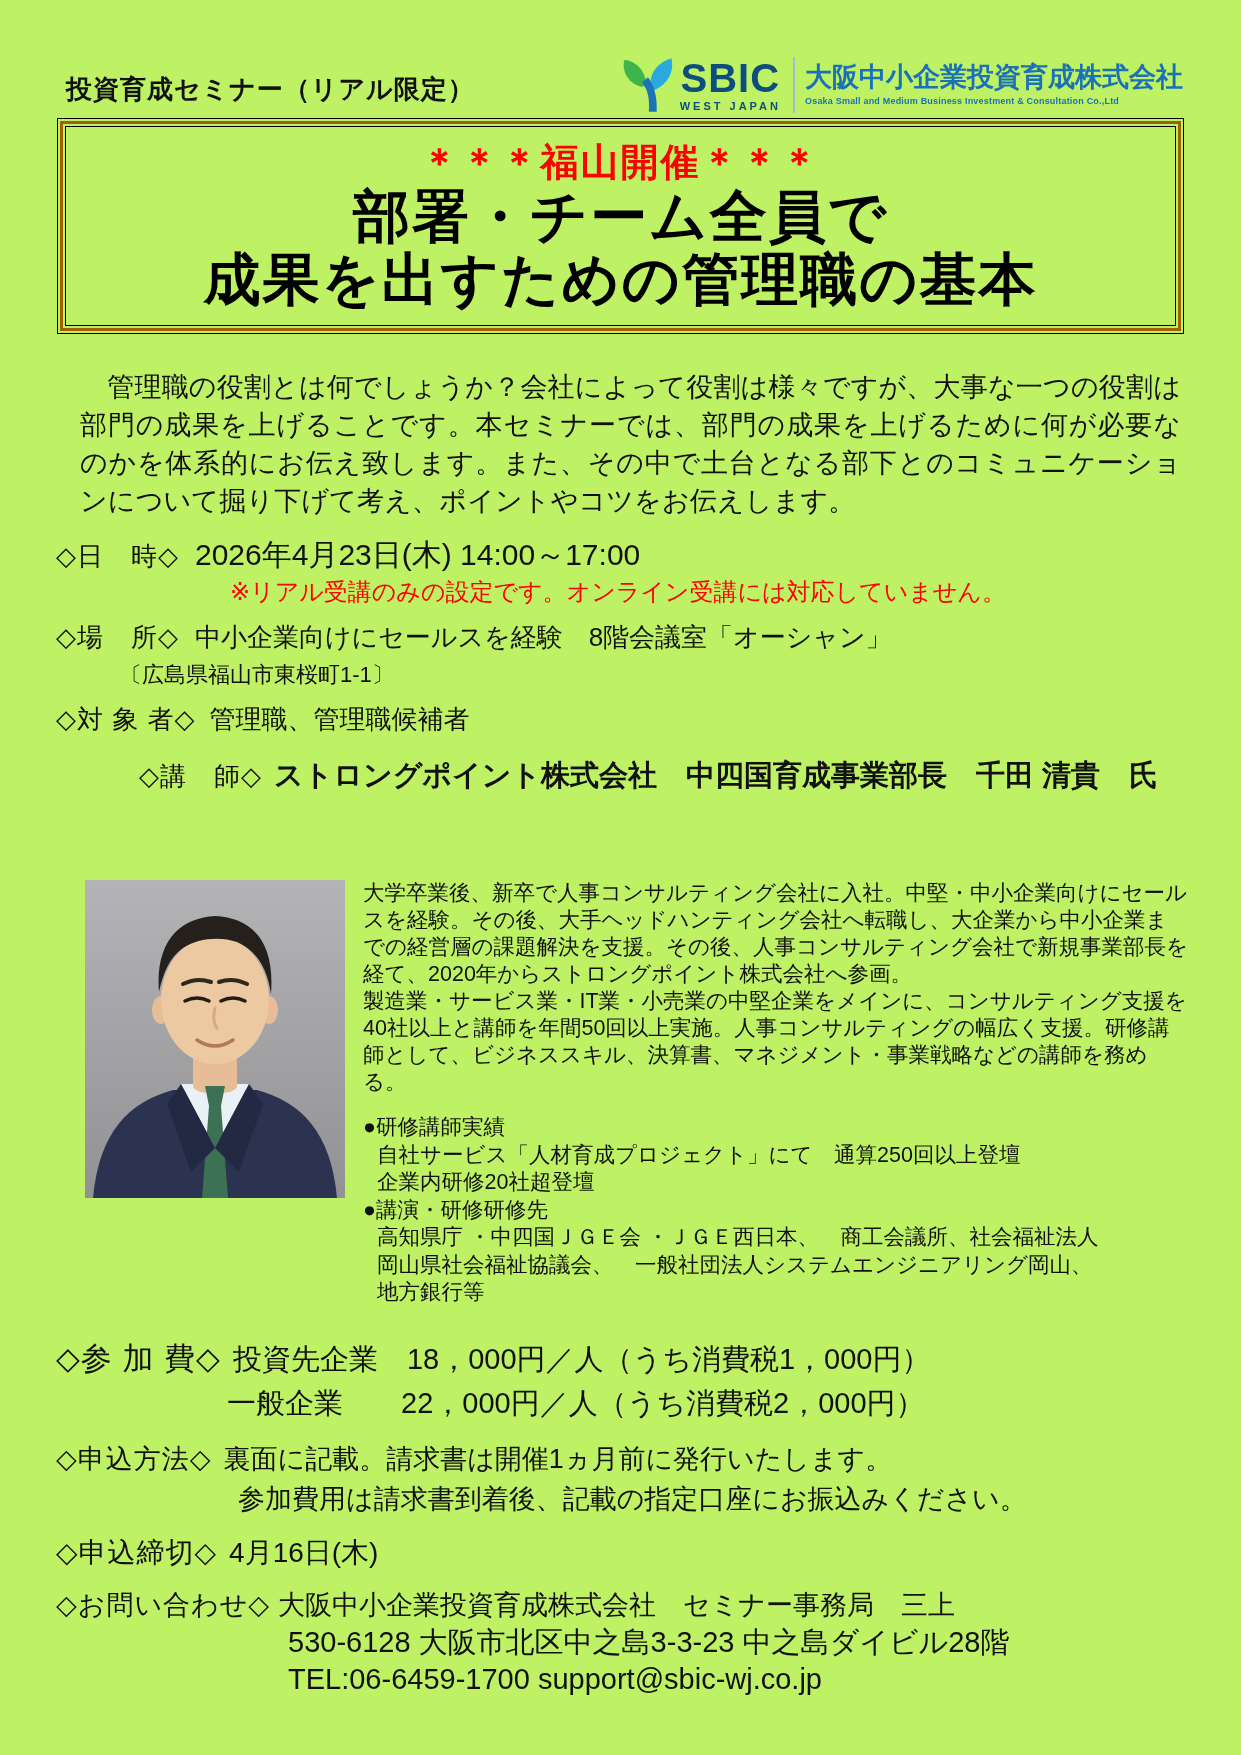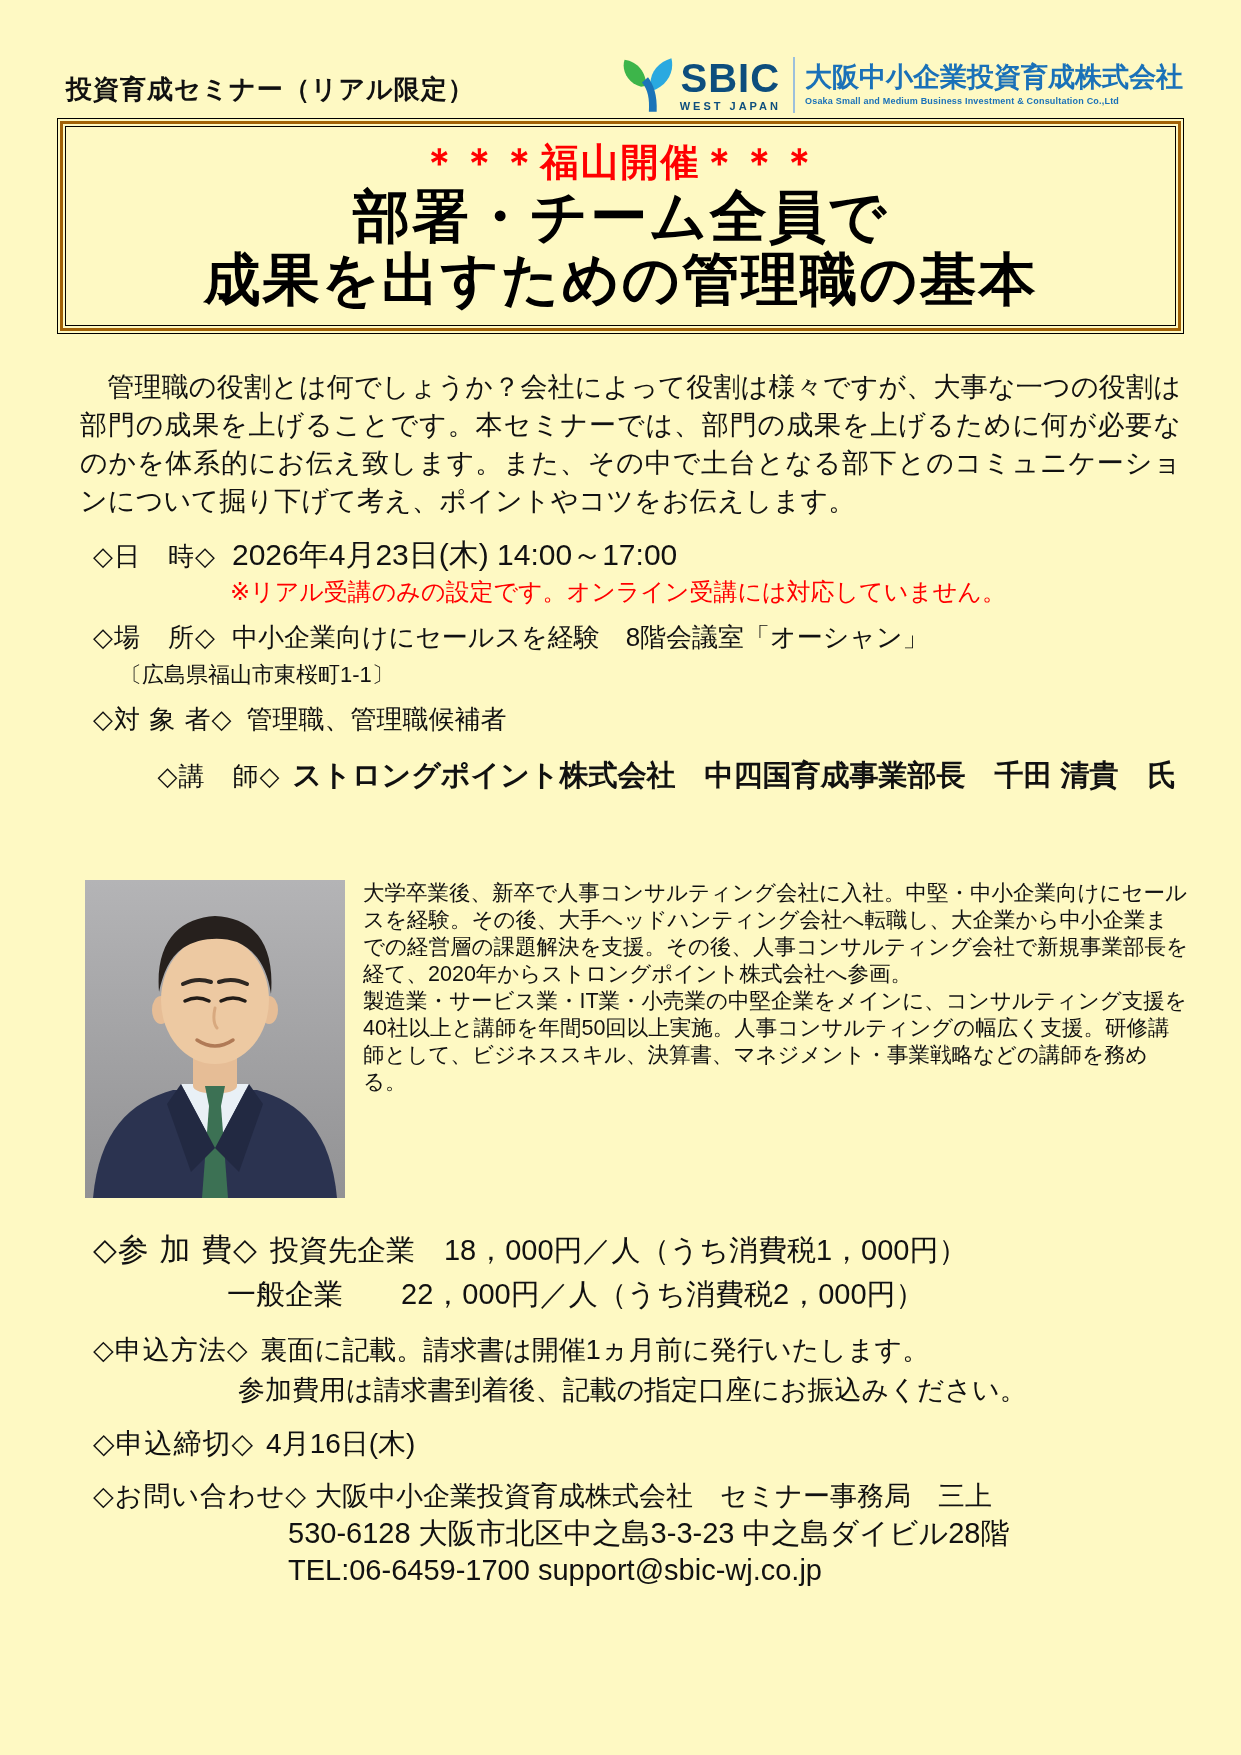--- a/index.html
+++ b/index.html
@@ -1,17 +1,17 @@
 <!DOCTYPE html>
 <html><head>
 <meta charset="utf-8">
 <style>
   html,body { margin:0; padding:0; background:#ffffff; }
   .page {
-    position:relative; width:1241px; height:1755px; background:#fef9c3;
+    position:relative; width:1241px; height:1755px; background:#bef264;
     font-family:"Liberation Sans","DejaVu Sans",sans-serif; color:#111;
     overflow:hidden;
   }
   
   .header { display:flex; justify-content:space-between; align-items:flex-start; padding:56px 58px 0 66px; }
   .series-label { font-size:26px; font-weight:bold; letter-spacing:1px; margin-top:16px; }
   .logo { display:flex; align-items:center; }
   .logo-icon { width:52px; height:58px; margin-right:6px; }
   .logo-abbr-wrap { text-align:center; line-height:1; }
   .logo-abbr { font-size:40px; font-weight:bold; color:#0d4e7d; letter-spacing:1px; }
@@ -22,21 +22,21 @@
   .logo-company-en { font-size:9px; color:#1a71b8; font-weight:bold; margin-top:4px; letter-spacing:0.2px; }
   
   .title-box-outer { margin:4px 57px 0; border:1px solid #000; padding:2px; }
   .title-box-mid   { border:3px solid #a16207; padding:2px; }
   .title-box-inner { border:1px solid #000; text-align:center; padding:12px 0 14px; }
   .kicker { color:#ff0000; font-size:38px; font-weight:bold; line-height:46px; letter-spacing:2px; }
   .title-line { font-size:57px; font-weight:900; line-height:63px; letter-spacing:2px; color:#000; }
   
   .intro { margin:34px 60px 0 80px; font-size:27px; line-height:38px; letter-spacing:0.2px; text-align:justify; }
   
-  .row { padding-left:93px; }
+  .row { padding-left:56px; }
   .lbl { letter-spacing:1px; }
   .row-datetime { margin-top:16px; font-size:26px; line-height:38px; }
   .row-datetime .val { font-size:30px; margin-left:16px; }
   .note { padding-left:230px; color:#ff0000; font-size:24px; line-height:30px; margin-top:2px; }
   .row-place { margin-top:12px; font-size:26px; line-height:36px; }
   .row-place .val { margin-left:16px; }
   .address { padding-left:120px; font-size:22px; line-height:28px; margin-top:6px; }
   .row-audience { margin-top:12px; font-size:26px; line-height:36px; }
   .row-audience .val { margin-left:14px; }
   .row-lecturer { margin-top:18px; font-size:26px; line-height:40px;text-align:center; }
@@ -144,20 +144,29 @@
         <path d="M134 102 q14 -5 28 2" stroke="#2e2722" stroke-width="4" fill="none" stroke-linecap="round"></path>
         <path d="M100 121 q12 -6 24 0" stroke="#221c18" stroke-width="3.5" fill="none" stroke-linecap="round"></path>
         <path d="M136 121 q12 -6 24 0" stroke="#221c18" stroke-width="3.5" fill="none" stroke-linecap="round"></path>
         <path d="M130 128 q-3 14 2 20" stroke="#d8a97f" stroke-width="3" fill="none" stroke-linecap="round"></path>
         <path d="M112 160 q18 12 36 0" stroke="#b07a56" stroke-width="3.5" fill="none" stroke-linecap="round"></path>
       </svg>
     </div>
     <div class="profile-text">
       <div class="bio">大学卒業後、新卒で人事コンサルティング会社に入社。中堅・中小企業向けにセールスを経験。その後、大手ヘッドハンティング会社へ転職し、大企業から中小企業までの経営層の課題解決を支援。その後、人事コンサルティング会社で新規事業部長を経て、2020年からストロングポイント株式会社へ参画。</div>
       <div class="bio">製造業・サービス業・IT業・小売業の中堅企業をメインに、コンサルティング支援を40社以上と講師を年間50回以上実施。人事コンサルティングの幅広く支援。研修講師として、ビジネススキル、決算書、マネジメント・事業戦略などの講師を務める。</div>
+      <div class="ach">
+        <div>●研修講師実績</div>
+        <div class="ach-items">自社サービス「人材育成プロジェクト」にて　通算250回以上登壇</div>
+        <div class="ach-items">企業内研修20社超登壇</div>
+        <div>●講演・研修研修先</div>
+        <div class="ach-items">高知県庁 ・中四国ＪＧＥ会 ・ＪＧＥ西日本、　商工会議所、社会福祉法人</div>
+        <div class="ach-items">岡山県社会福祉協議会、　一般社団法人システムエンジニアリング岡山、</div>
+        <div class="ach-items">地方銀行等</div>
+      </div>
     </div>
   </div>
 
   <div class="row row-fee">
     <span class="lbl">◇参 加 費◇</span><span class="val">投資先企業　18，000円／人（うち消費税1，000円）</span>
   </div>
   <div class="fee-line2">一般企業　　22，000円／人（うち消費税2，000円）</div>
 
   <div class="row row-apply">
     <span class="lbl">◇申込方法◇</span><span class="val">裏面に記載。請求書は開催1ヵ月前に発行いたします。</span>

